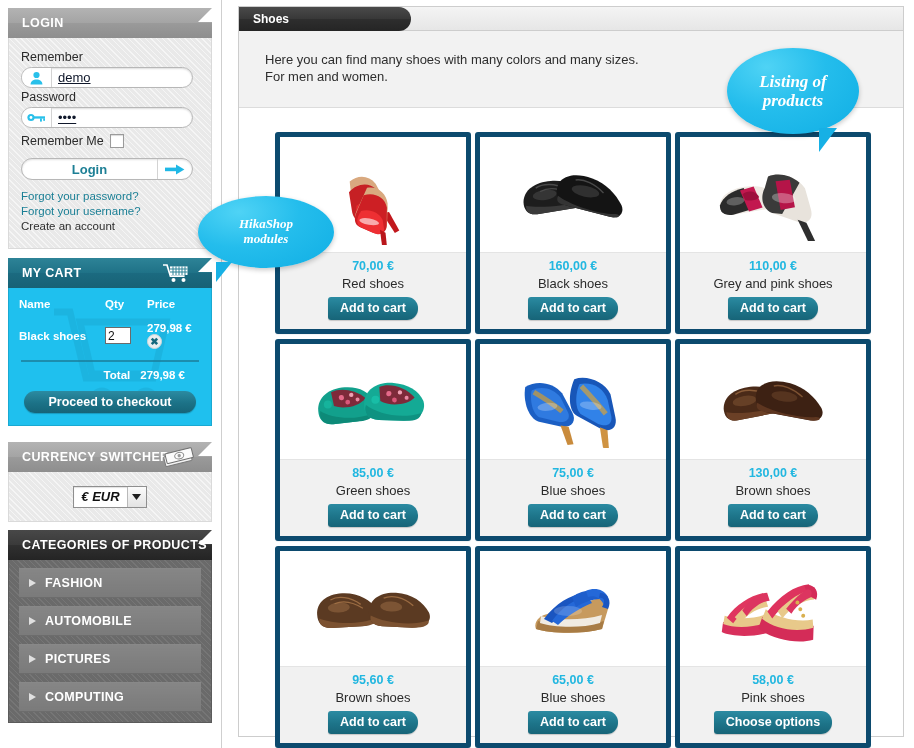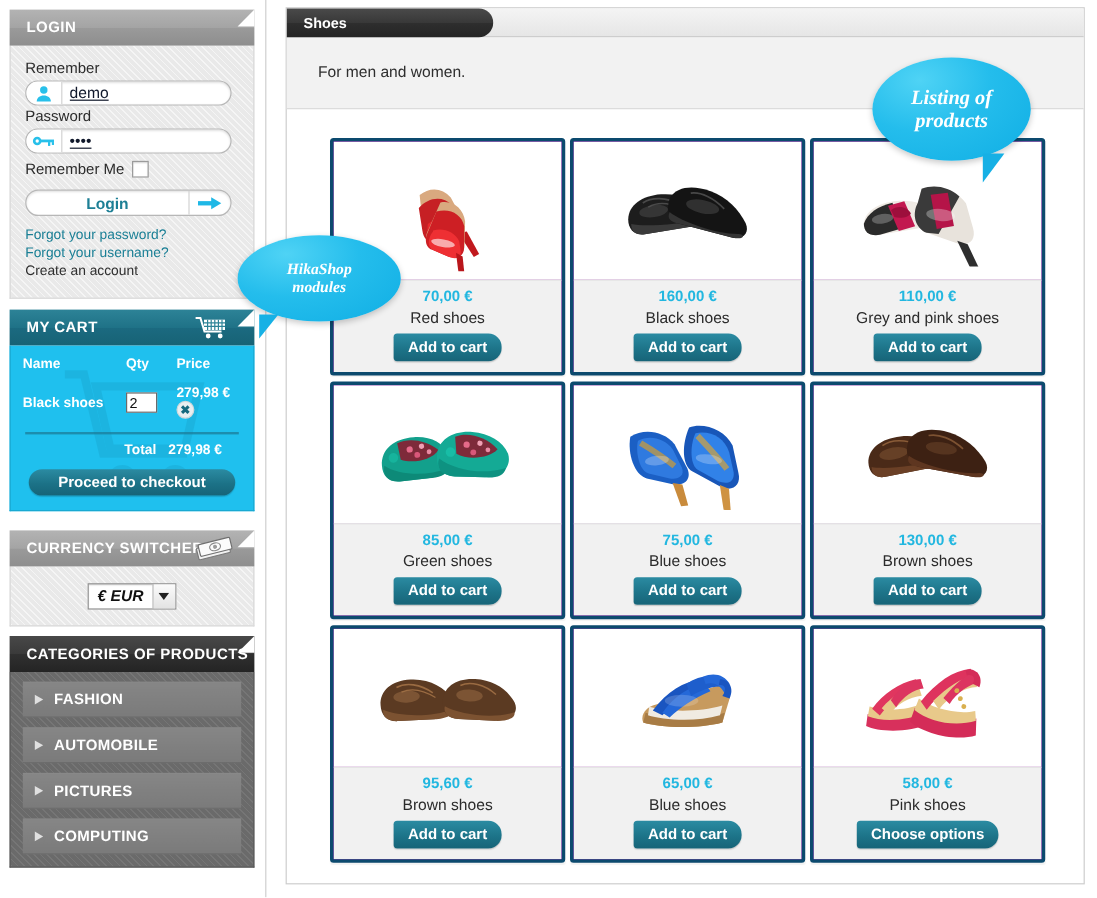--- a/index.html
+++ b/index.html
@@ -282,22 +282,22 @@
   }
 
   
   #grid {
     padding: 24px 18px 0 36px;
     display: flex; flex-wrap: wrap;
     gap: 5px 4px;
   }
   .prod {
     width: 196px;
-    background: #a21caf;
-    border: 3px solid #0c4a6e;
+    background: #f0abfc;
+    border: 5px solid #0c4a6e;
     border-radius: 3px;
     box-shadow: 0 1px 1px rgba(0,0,0,.05);
     overflow: hidden;
   }
   .prod-img {
     height: 115px; background: #fff;
     display: flex; align-items: center; justify-content: center;
   }
   .prod-foot {
     background: #f1f1f1;
@@ -536,20 +536,21 @@
   </div>
 
   <div id="main">
     <div id="content-card">
 
       <div id="tabbar">
         <div id="tab-shoes">Shoes</div>
       </div>
 
       <div id="intro">
+        <p>Here you can find many shoes with many colors and many sizes.</p>
         <p>For men and women.</p>
       </div>
 
       <div id="grid">
 
         <div class="prod">
           <div class="prod-img">
             <svg width="104" height="100" viewBox="0 0 104 100">
               <g transform="rotate(-18 52 50)">
                 <path d="M34 30 C44 26 54 30 58 40 L62 62 C63 70 58 74 50 73 L36 71 C28 70 26 64 28 58 Z" fill="#d9a97f"></path>

